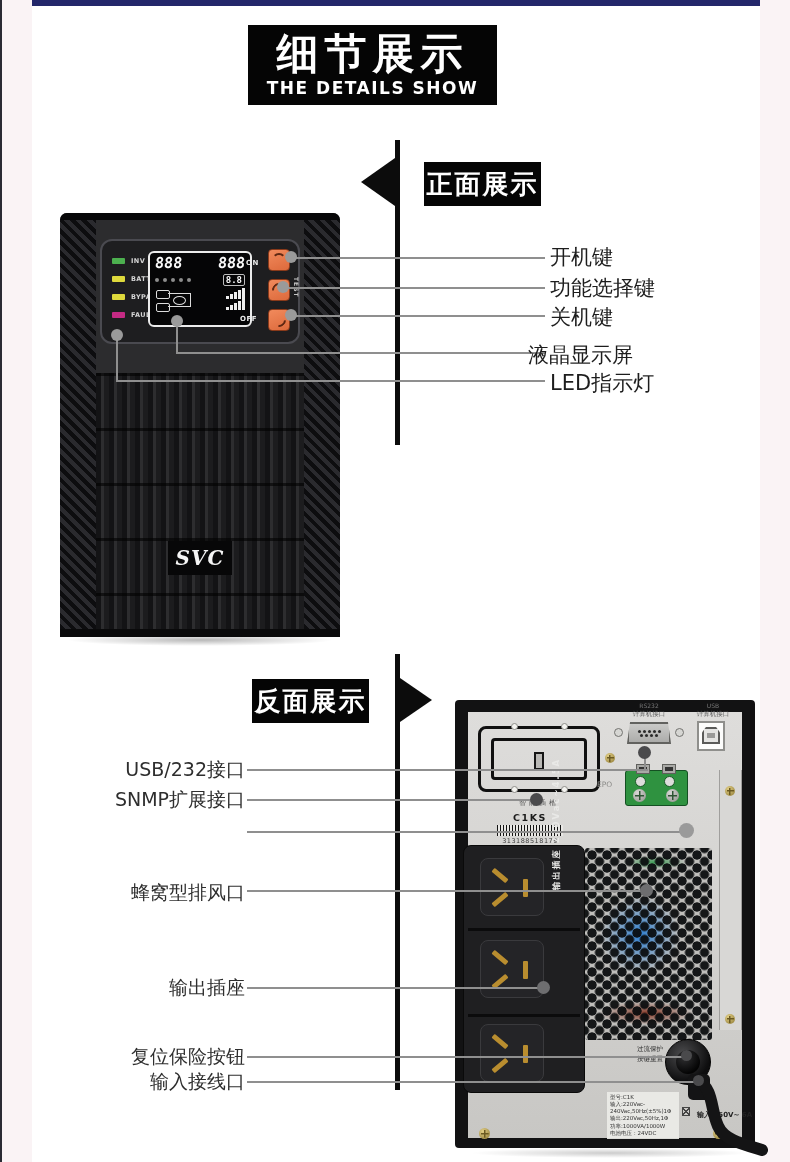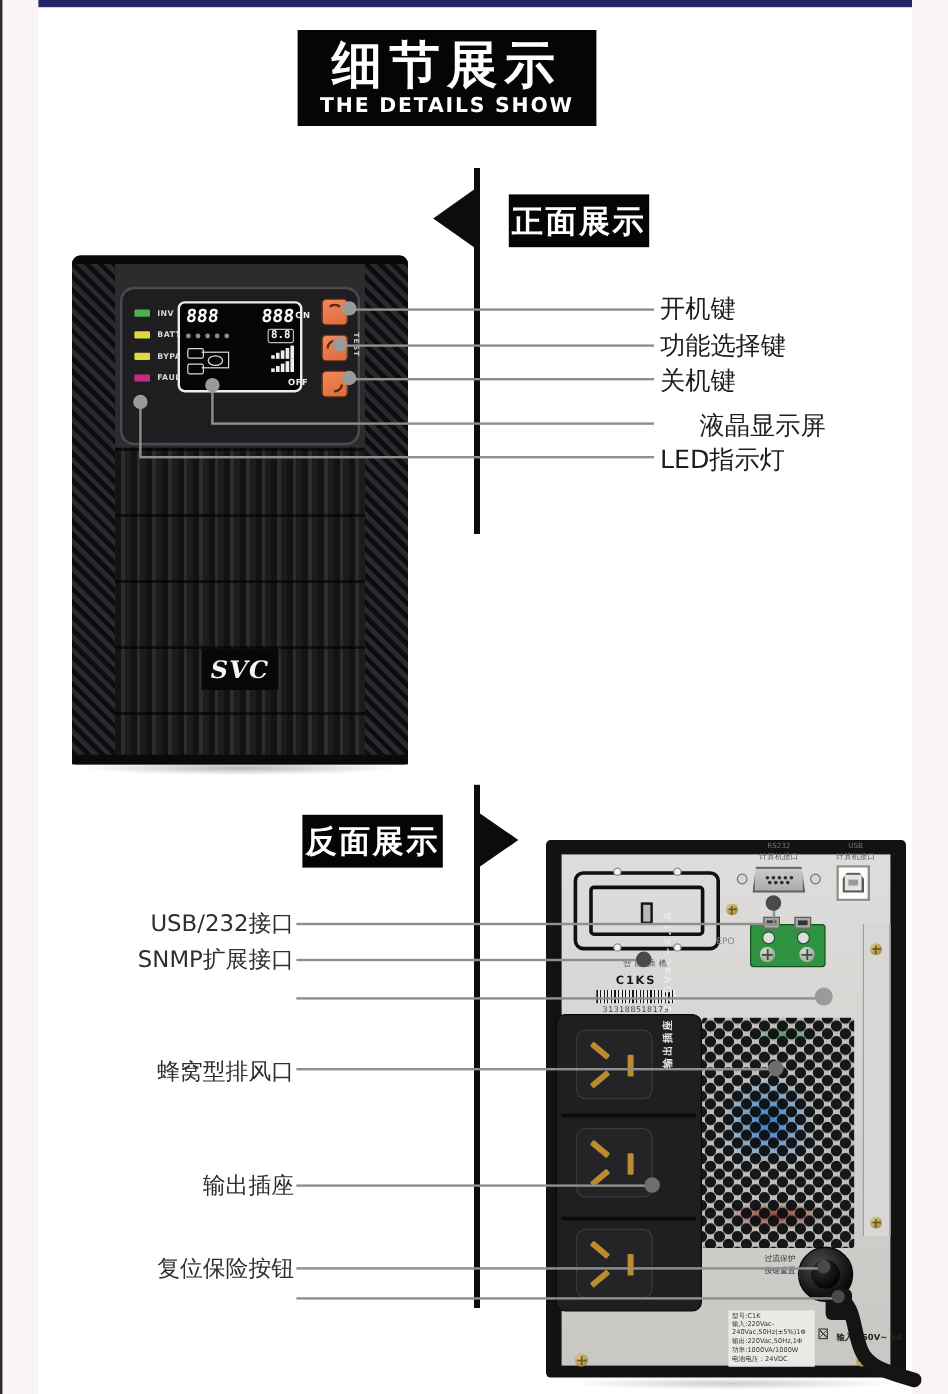--- a/index.html
+++ b/index.html
@@ -36,21 +36,21 @@
 
   
   .ups-front{left:60px;top:213px;width:280px;height:424px;background:#28282a;border-radius:7px 7px 3px 3px;}
   .uf-top{left:0;top:0;width:100%;height:7px;background:#070708;border-radius:7px 7px 0 0;}
   .uf-base{left:0;bottom:0;width:100%;height:8px;background:#0a0a0b;}
   .uf-side{top:7px;bottom:8px;width:36px;
     background:repeating-linear-gradient(45deg,#0d0d0f 0 4px,#2a2a2e 4px 8px),
                repeating-linear-gradient(-45deg,rgba(0,0,0,0.5) 0 4px,transparent 4px 8px);
     background-color:#18181a;}
   .uf-face{left:36px;right:36px;top:7px;bottom:8px;background:#2c2c2e;}
-  .uf-panel{left:40px;top:26px;width:200px;height:132px;background:#1e1e20;border:2px solid #4a4a50;border-radius:12px;box-sizing:border-box;}
+  .uf-panel{left:40px;top:26px;width:200px;height:105px;background:#1e1e20;border:2px solid #4a4a50;border-radius:12px;box-sizing:border-box;}
   .led-row{left:10px;height:12px;display:flex;align-items:center;gap:6px;}
   .led-chip{width:13px;height:6px;border-radius:1px;display:inline-block;}
   .led-label{font-size:6.5px;font-weight:bold;color:#d6d6d6;letter-spacing:0.4px;}
   .lcd{left:46px;top:10px;width:104px;height:76px;background:#050506;border:2px solid #ececec;border-radius:6px;box-sizing:border-box;padding:3px 5px;}
   .lcd-digits{display:flex;justify-content:space-between;color:#fafafa;font-family:"DejaVu Sans Mono","Liberation Mono",monospace;
     font-weight:bold;font-size:15px;transform:skewX(-6deg);line-height:1.05;}
   .lcd-row2{display:flex;align-items:center;justify-content:space-between;margin-top:2px;}
   .lcd-dots{display:flex;gap:4px;}
   .lcd-dot{width:4px;height:4px;border-radius:50%;background:#8d8d8d;}
   .lcd-small{font-family:"DejaVu Sans Mono","Liberation Mono",monospace;font-size:9px;font-weight:bold;color:#fafafa;
@@ -258,21 +258,21 @@
   <div class="abs line-h" style="left:116px;top:380px;width:429px;"></div>
   <div class="abs dot" style="left:285px;top:251px;width:12px;height:12px;"></div>
   <div class="abs dot" style="left:277px;top:281px;width:12px;height:12px;"></div>
   <div class="abs dot" style="left:285px;top:309px;width:12px;height:12px;"></div>
   <div class="abs dot" style="left:171px;top:315px;width:12px;height:12px;"></div>
   <div class="abs dot" style="left:111px;top:329px;width:12px;height:12px;"></div>
 
   <div class="abs fc-label" style="left:550px;top:243px;">开机键</div>
   <div class="abs fc-label" style="left:550px;top:274px;">功能选择键</div>
   <div class="abs fc-label" style="left:550px;top:303px;">关机键</div>
-  <div class="abs fc-label" style="left:583px;top:341px;">液晶显示屏</div>
+  <div class="abs fc-label" style="left:528px;top:341px;">液晶显示屏</div>
   <div class="abs fc-label" style="left:550px;top:369px;">LED指示灯</div>
 
   <div class="abs v-rule" style="left:395px;top:654px;height:436px;"></div>
   <div class="abs arrow-right" style="left:400px;top:678px;"></div>
   <div class="abs heading-box" style="left:252px;top:679px;">反面展示</div>
 
   <div class="abs ups-back">
     <div class="abs ub-silver"></div>
 
     <div class="abs snmp-outer"></div>
@@ -405,14 +405,15 @@
   <div class="abs dot mid" style="left:640px;top:884px;width:13px;height:13px;"></div>
   <div class="abs dot mid" style="left:537px;top:981px;width:13px;height:13px;"></div>
   <div class="abs dot dark" style="left:681px;top:1050px;width:11px;height:11px;"></div>
   <div class="abs dot dark" style="left:693px;top:1075px;width:11px;height:11px;"></div>
 
   <div class="abs bc-label" style="left:60px;top:757px;">USB/232接口</div>
   <div class="abs bc-label" style="left:60px;top:787px;">SNMP扩展接口</div>
   <div class="abs bc-label" style="left:60px;top:880px;">蜂窝型排风口</div>
   <div class="abs bc-label" style="left:60px;top:975px;">输出插座</div>
   <div class="abs bc-label" style="left:60px;top:1044px;">复位保险按钮</div>
+  <div class="abs bc-label" style="left:60px;top:1069px;">输入接线口</div>
 
 </div>
 
 </body></html>

